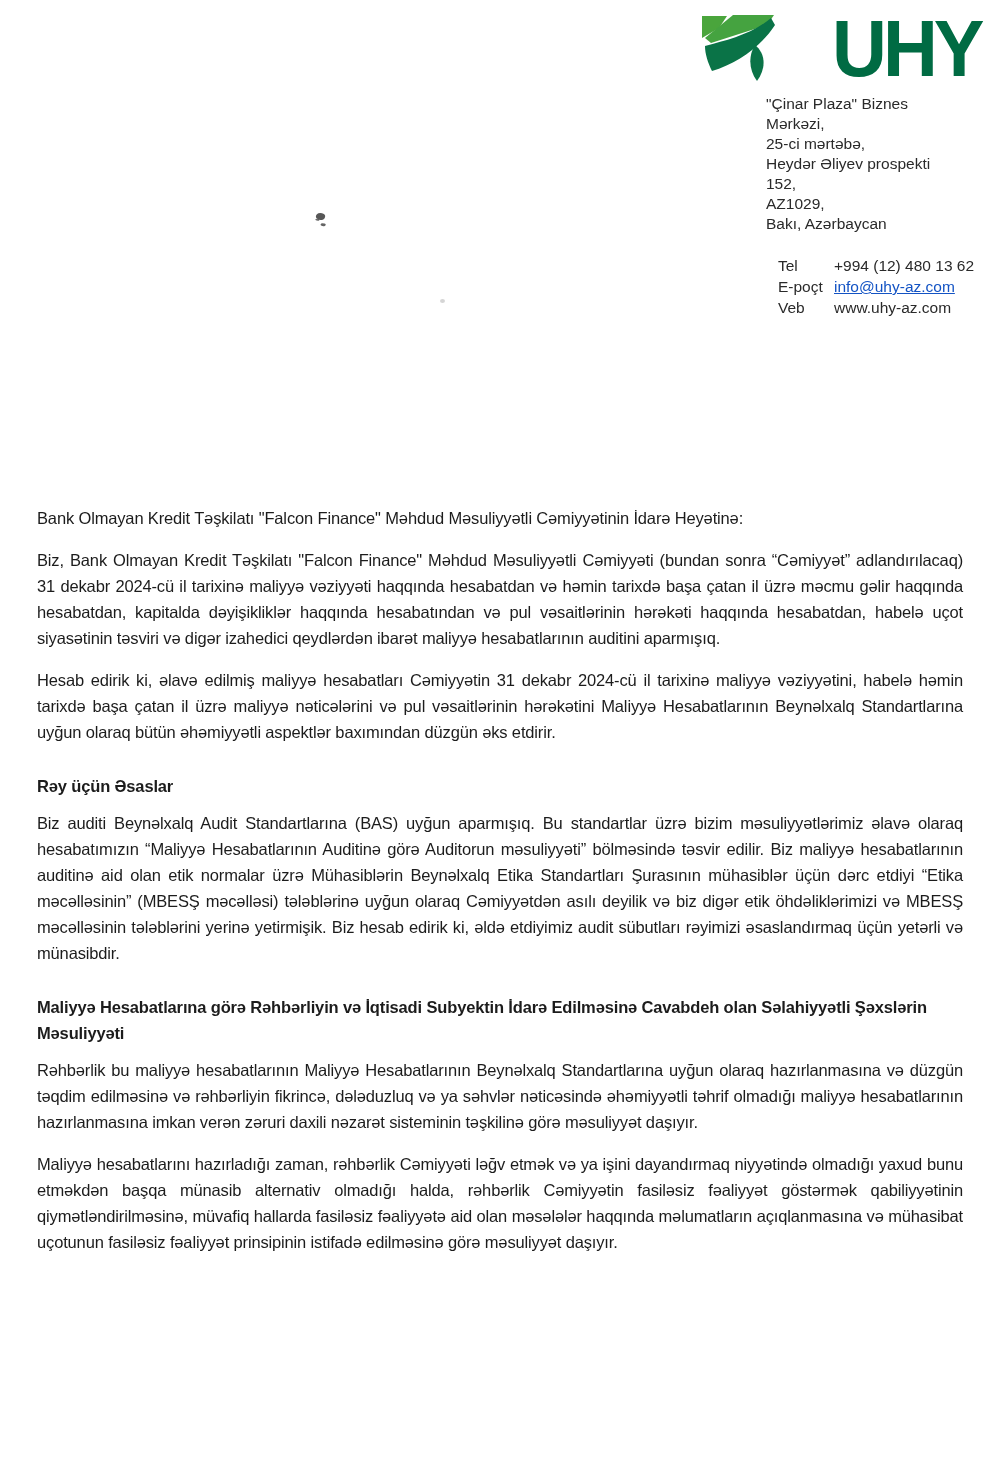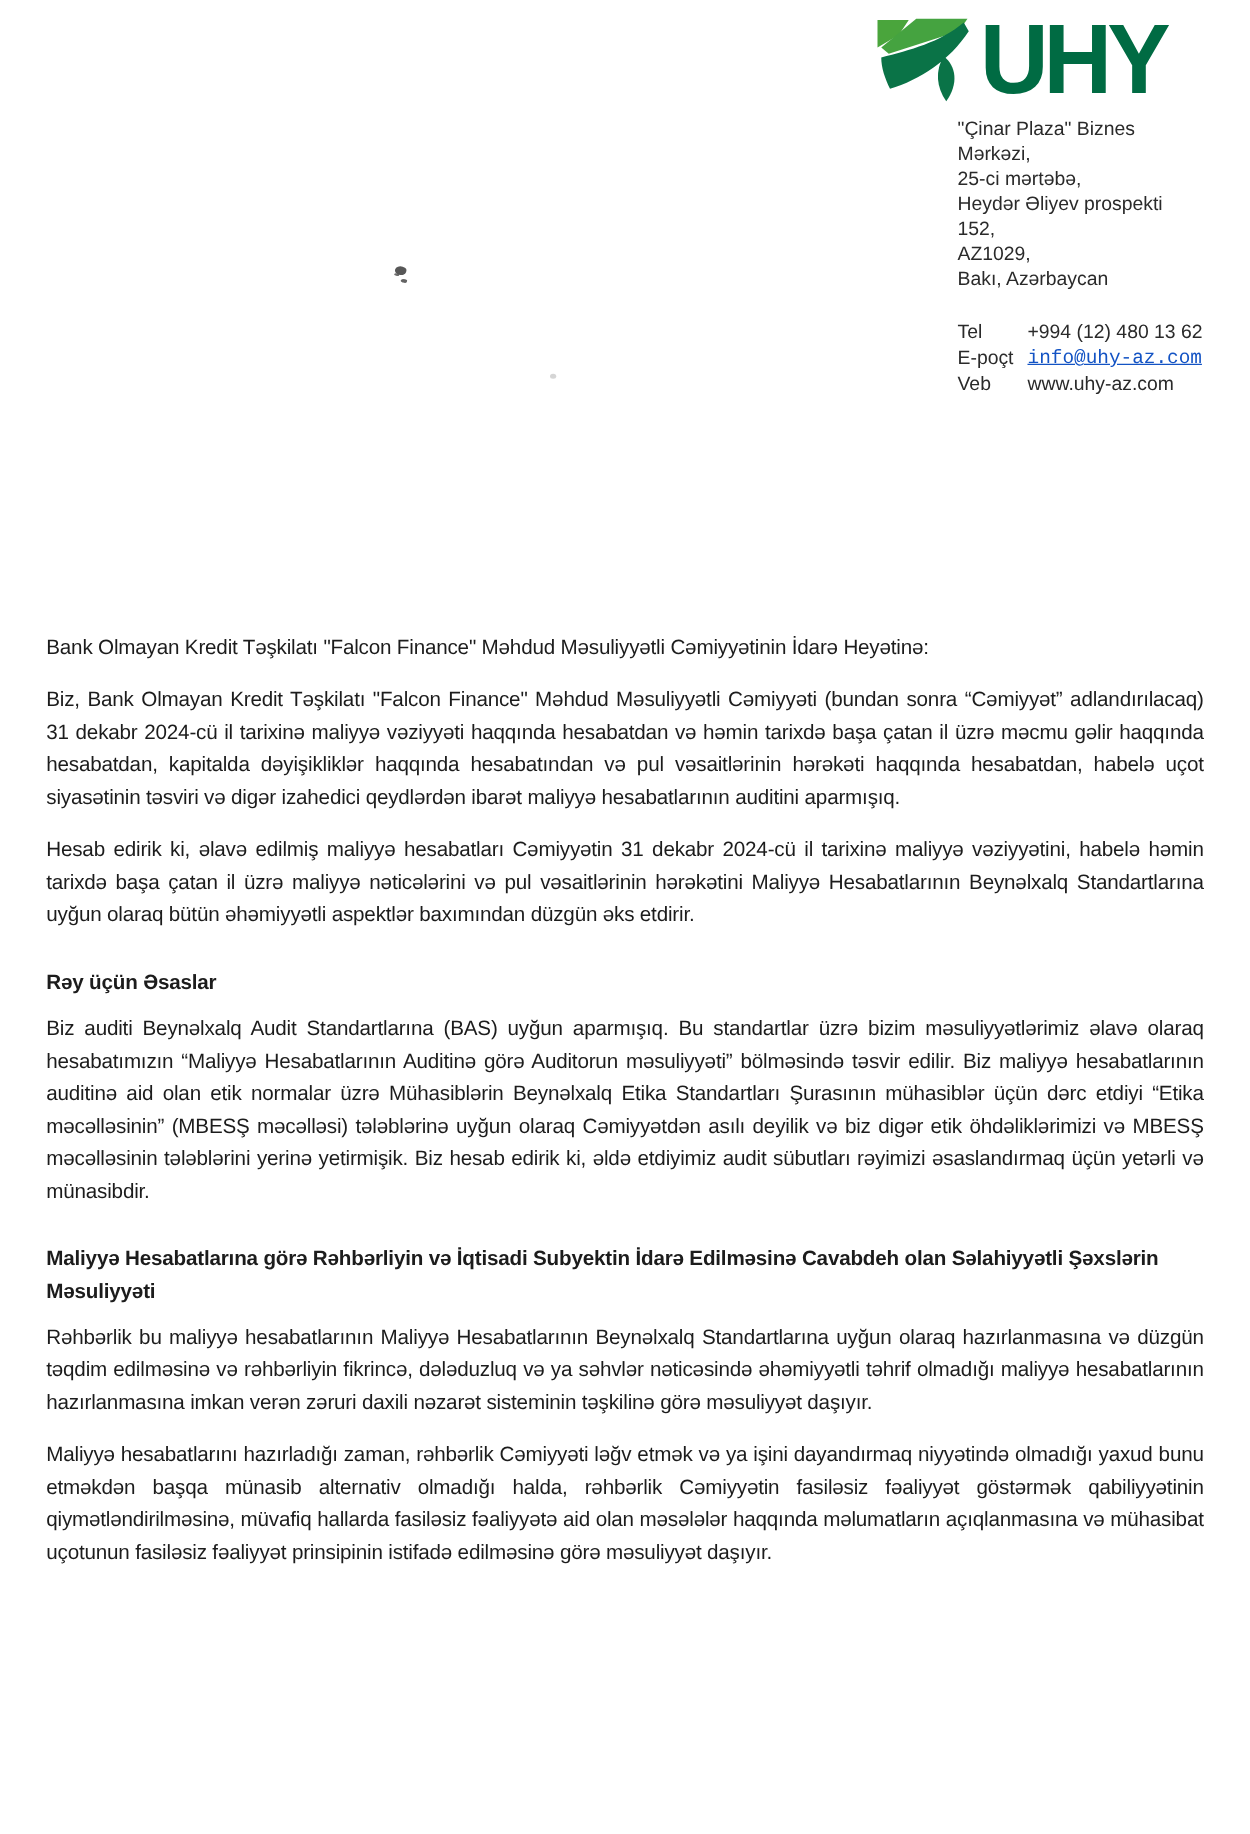--- a/index.html
+++ b/index.html
@@ -8,37 +8,37 @@
     width: 1000px;
     height: 1467px;
     background: #ffffff;
     font-family: "Liberation Sans", sans-serif;
     color: #1c1c1c;
     overflow: hidden;
   }
 
   
   .letterhead { position: absolute; top: 10px; right: 38px; width: 264px; }
-  .logo-row { display: flex; align-items: flex-start; }
+  .logo-row { display: flex; align-items: flex-start; gap: 48px; }
   .logo-mark { display: inline-block; width: 82px; height: 76px; flex: 0 0 auto; }
   .logo-text {
     font-weight: bold;
     font-size: 76px;
     line-height: 74px;
     letter-spacing: -4px;
     margin-left: 4px;
     transform: scaleY(1.04);
     transform-origin: top left;
   }
   .address { margin: 8px 0 0 68px; font-size: 15.5px; line-height: 20px; color: #2a2a2a; }
   .contacts { margin: 21px 0 0 68px; font-size: 15.5px; line-height: 21px; color: #2a2a2a; }
-  .contact-row { display: flex; }
+  .contact-row { display: flex; margin-left: 12px; }
   .contact-label { width: 56px; flex: 0 0 auto; }
   .contact-value { white-space: nowrap; }
-  .email-link { text-decoration: underline; cursor: pointer; font-family: Liberation Mono, monospace; }
+  .email-link { text-decoration: underline; cursor: pointer; }
 
   
   .speck {
     position: absolute; left: 316px; top: 213px; width: 9px; height: 7px;
     background: #3a3a3a; border-radius: 60% 40% 55% 45%;
     box-shadow: 5px 7px 0 -2px #4a4a4a, -2px 4px 0 -2.5px #555;
     transform: rotate(18deg); opacity: .85;
   }
   .speck2 {
     position: absolute; left: 440px; top: 299px; width: 5px; height: 4px;

